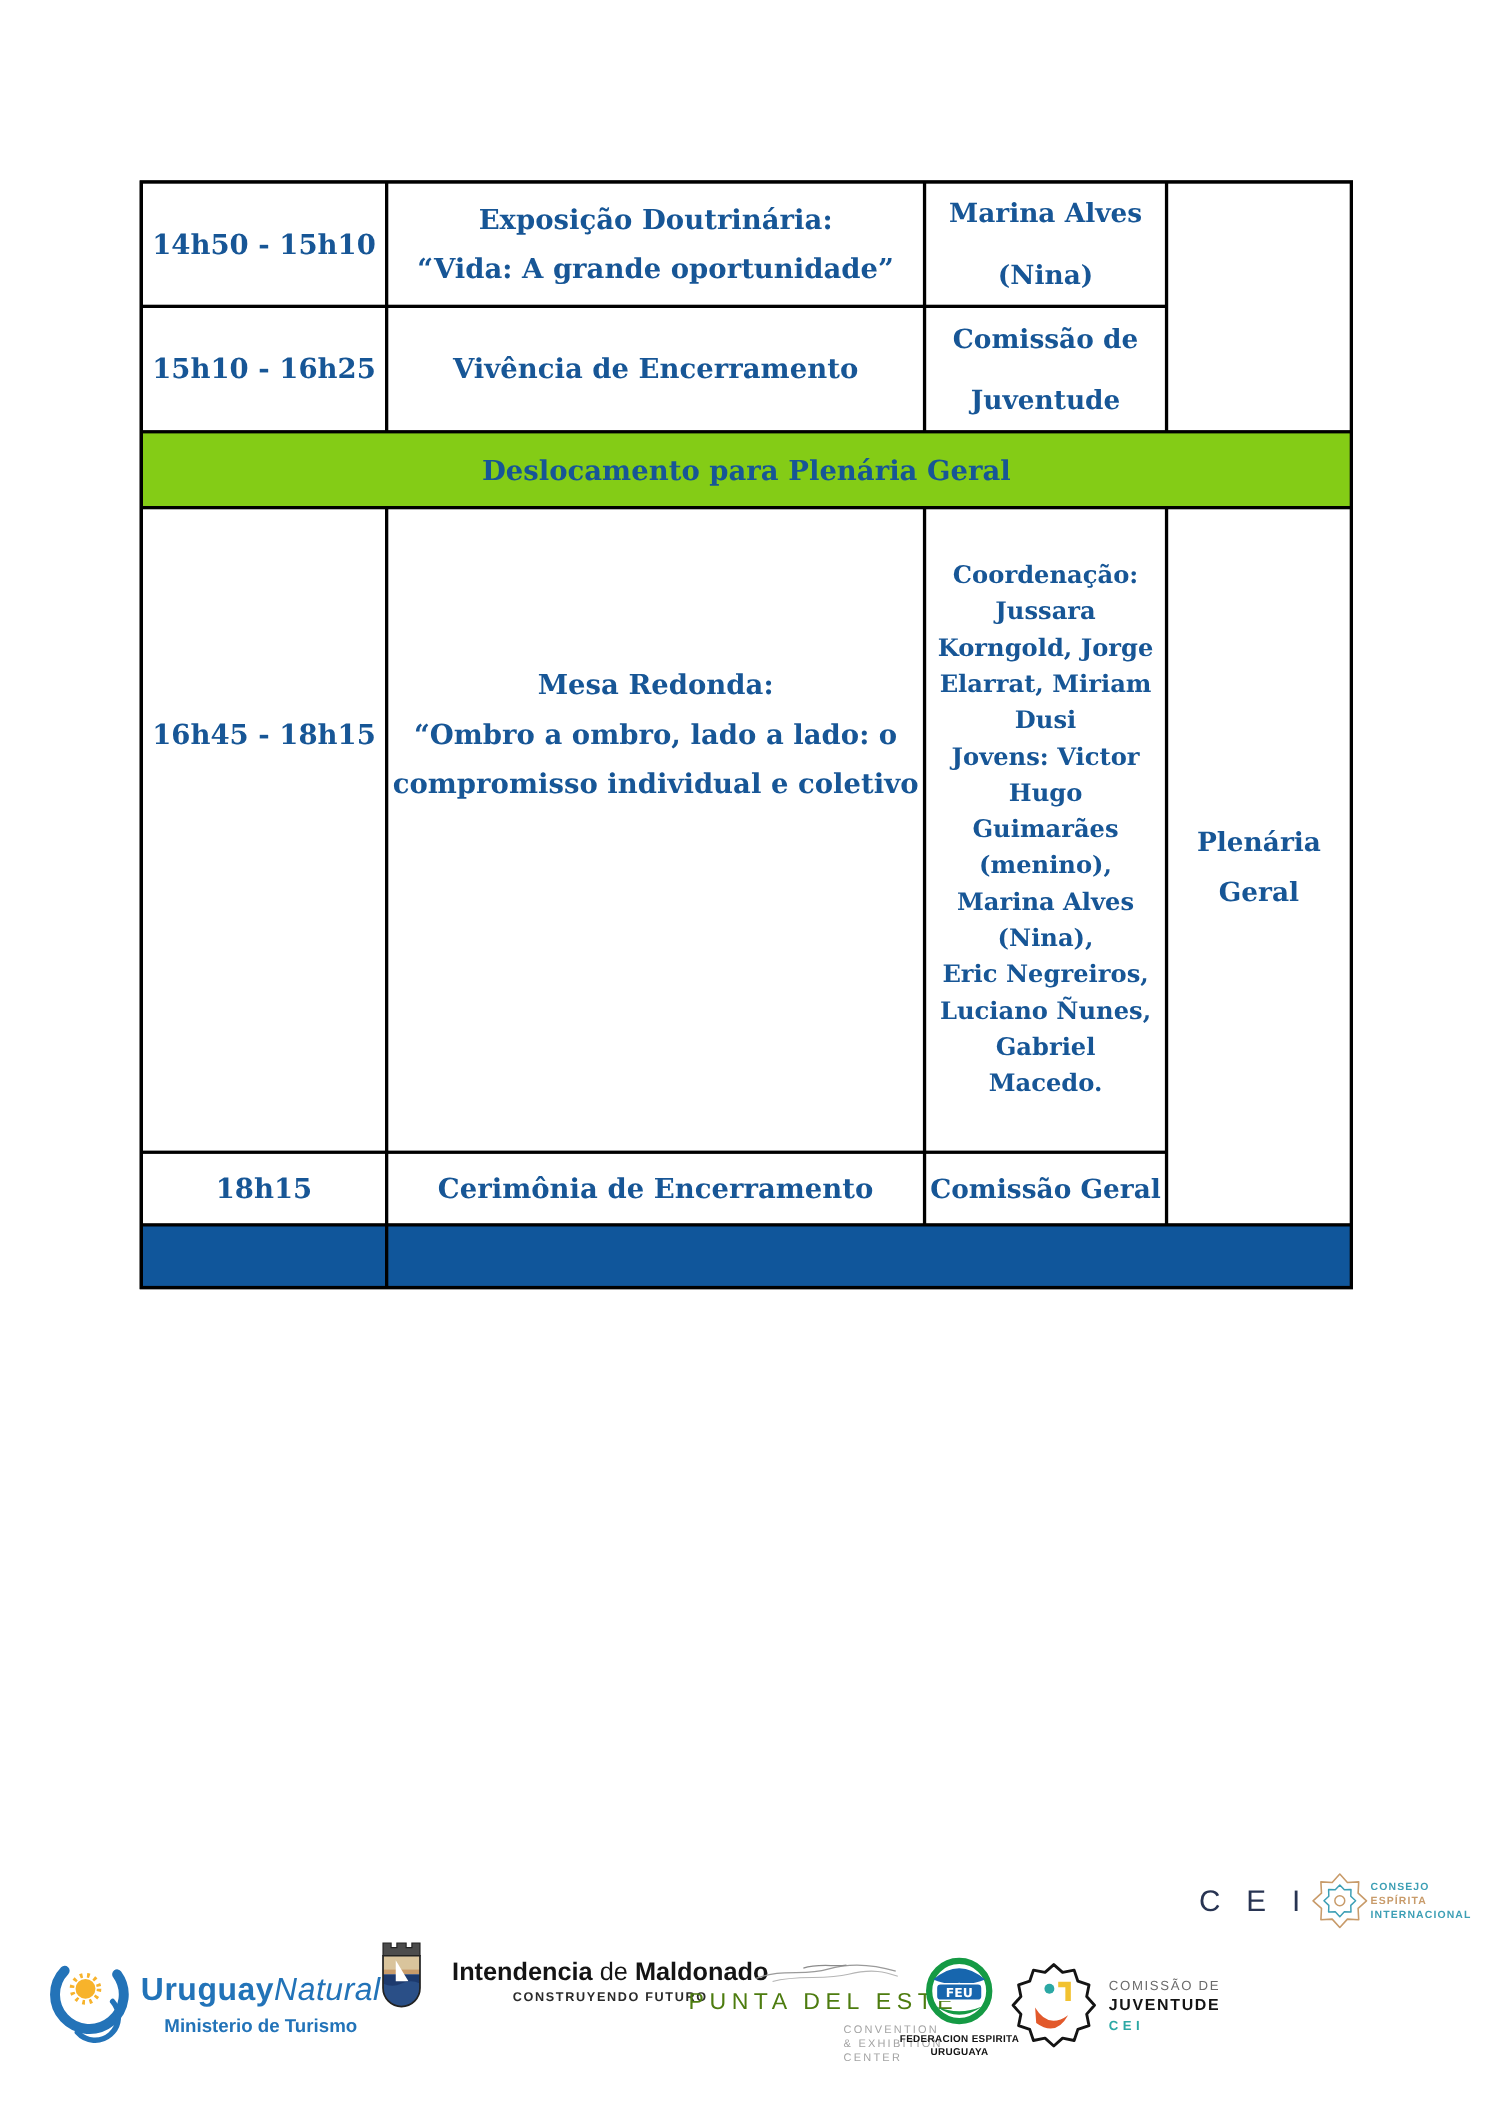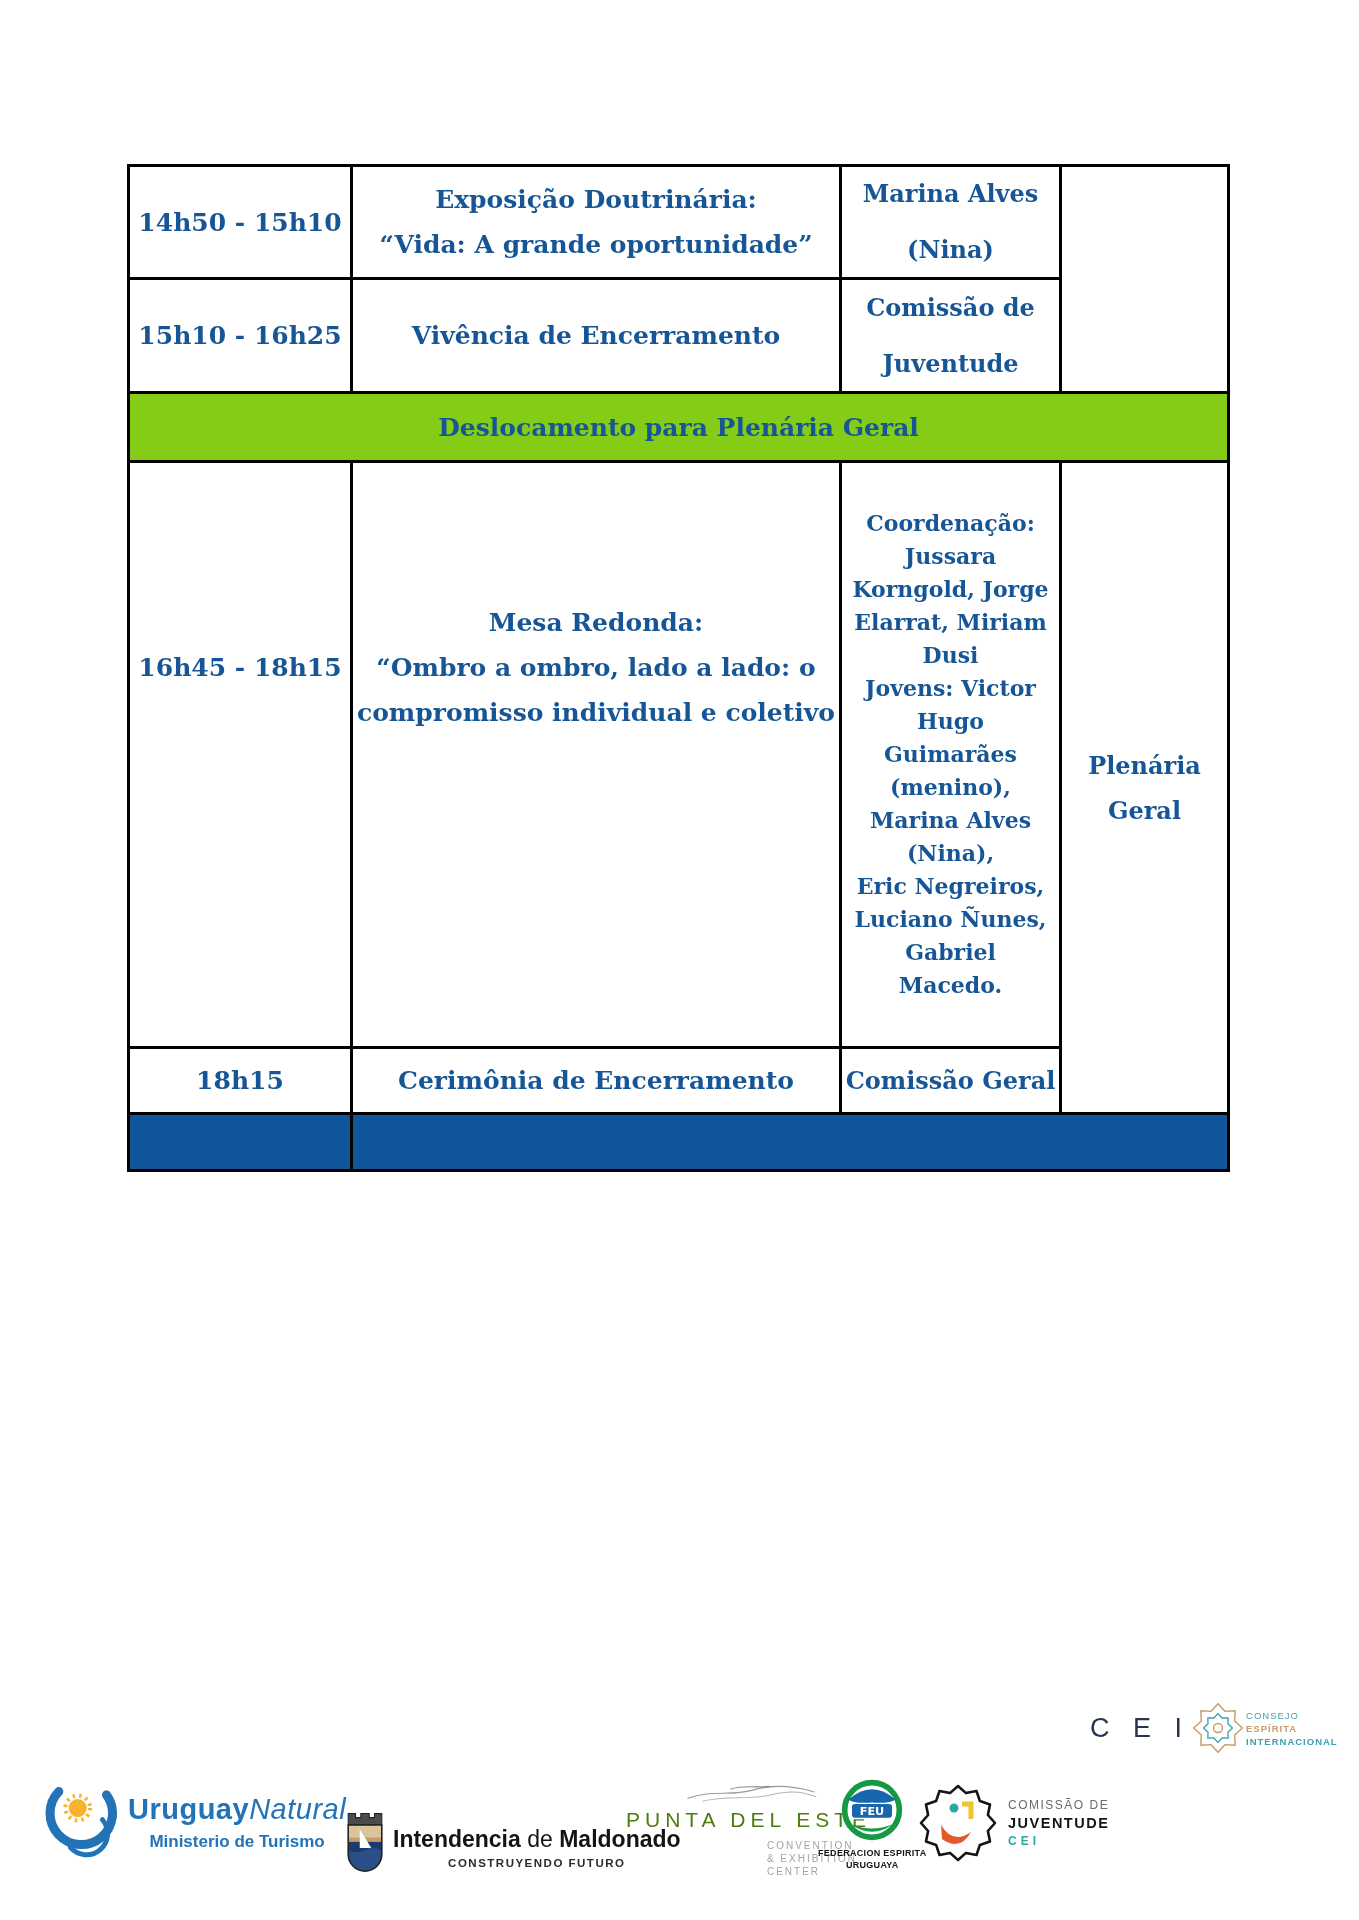--- a/index.html
+++ b/index.html
@@ -49,42 +49,42 @@
   
   .logo{position:absolute;display:flex;align-items:center;}
   .lg-col{display:flex;flex-direction:column;align-items:center;}
   
   .uru{left:44px;top:1783px;gap:10px;}
   .uru-name{font-size:29px;color:#2273B8;letter-spacing:.5px;white-space:nowrap;}
   .uru-name .b{font-weight:700;}
   .uru-name .i{font-style:italic;font-weight:500;}
   .uru-sub{font-size:17px;color:#2273B8;font-weight:600;margin-top:6px;}
   
-  .mal{left:344px;top:1810px;gap:7px;}
+  .mal{left:344px;top:1763px;gap:25px;}
   .mal-title{font-size:23px;color:#141414;white-space:nowrap;}
   .mal-title .b{font-weight:700;}
   .mal-sub{font-size:11.5px;font-weight:700;color:#2b2b2b;letter-spacing:1.5px;margin-top:4px;text-align:center;}
   
   .pde{left:626px;top:1778px;}
   .pde-title{font-size:21px;color:#4d7c0f;letter-spacing:5px;margin-top:2px;white-space:nowrap;}
   .pde-sub{align-self:flex-end;margin-right:14px;margin-top:7px;font-size:10px;color:#A3A3A3;letter-spacing:2px;line-height:13px;text-align:left;}
   
   .feu{left:818px;top:1777px;}
   .feu-sub{font-size:9px;font-weight:700;color:#141414;line-height:12px;text-align:center;margin-top:4px;letter-spacing:.3px;}
   
   .cjv{left:918px;top:1783px;gap:10px;}
   .cjv-l1{font-size:12px;color:#6a6a6a;letter-spacing:1.5px;white-space:nowrap;}
   .cjv-l2{font-size:14.5px;font-weight:700;color:#141414;letter-spacing:1.5px;margin-top:3px;white-space:nowrap;}
   .cjv-l3{font-size:12px;font-weight:700;color:#2BA8A4;letter-spacing:4px;margin-top:3px;}
   .cjv .lg-col{align-items:flex-start;}
   
   .cei{left:1090px;top:1701px;gap:1px;}
   .cei-acr{font-size:27px;font-weight:500;color:#283452;letter-spacing:8px;white-space:nowrap;}
   .cei-txt{display:flex;flex-direction:column;align-items:flex-start;line-height:13px;}
-  .cei-t1{font-size:9.5px;font-weight:400;color:#3D9FB5;letter-spacing:1px;}
+  .cei-t1{font-size:9.5px;font-weight:700;color:#3D9FB5;letter-spacing:1px;}
   .cei-t2{font-size:9.5px;font-weight:700;color:#C89B6A;letter-spacing:1px;}
   .cei-t3{font-size:9.5px;font-weight:700;color:#3D9FB5;letter-spacing:1px;}
 </style>
 </head>
 <body>
 
 <div class="tbl">
 
   <div class="cell t-time">
     <div class="ln">14h50 - 15h10</div>

